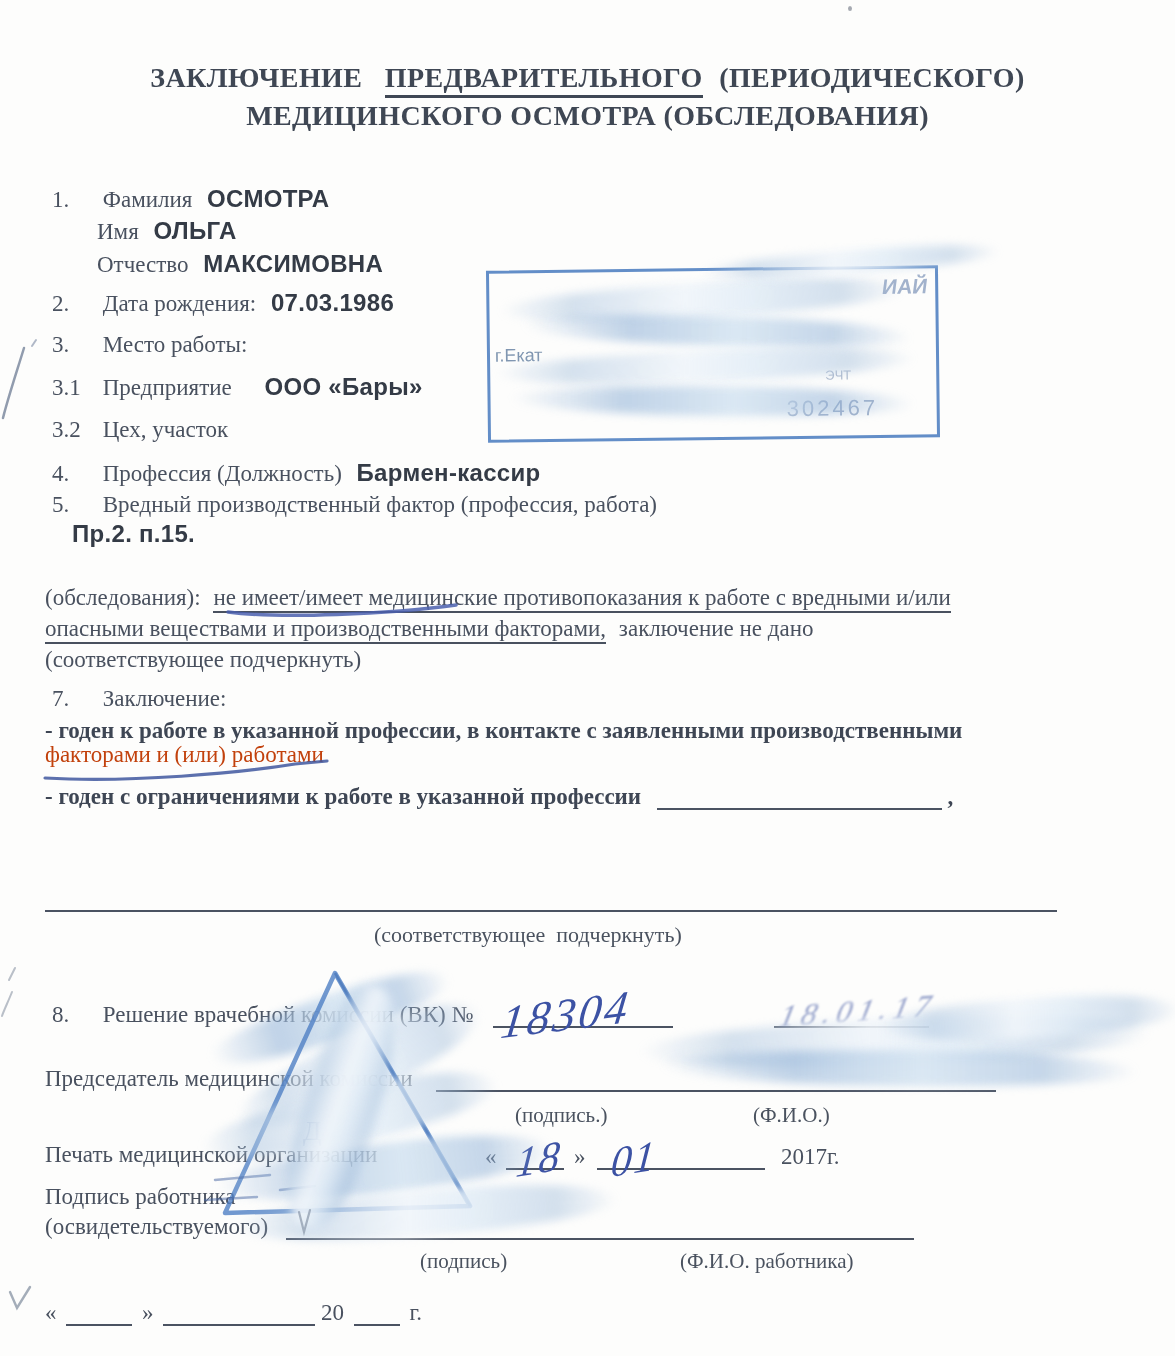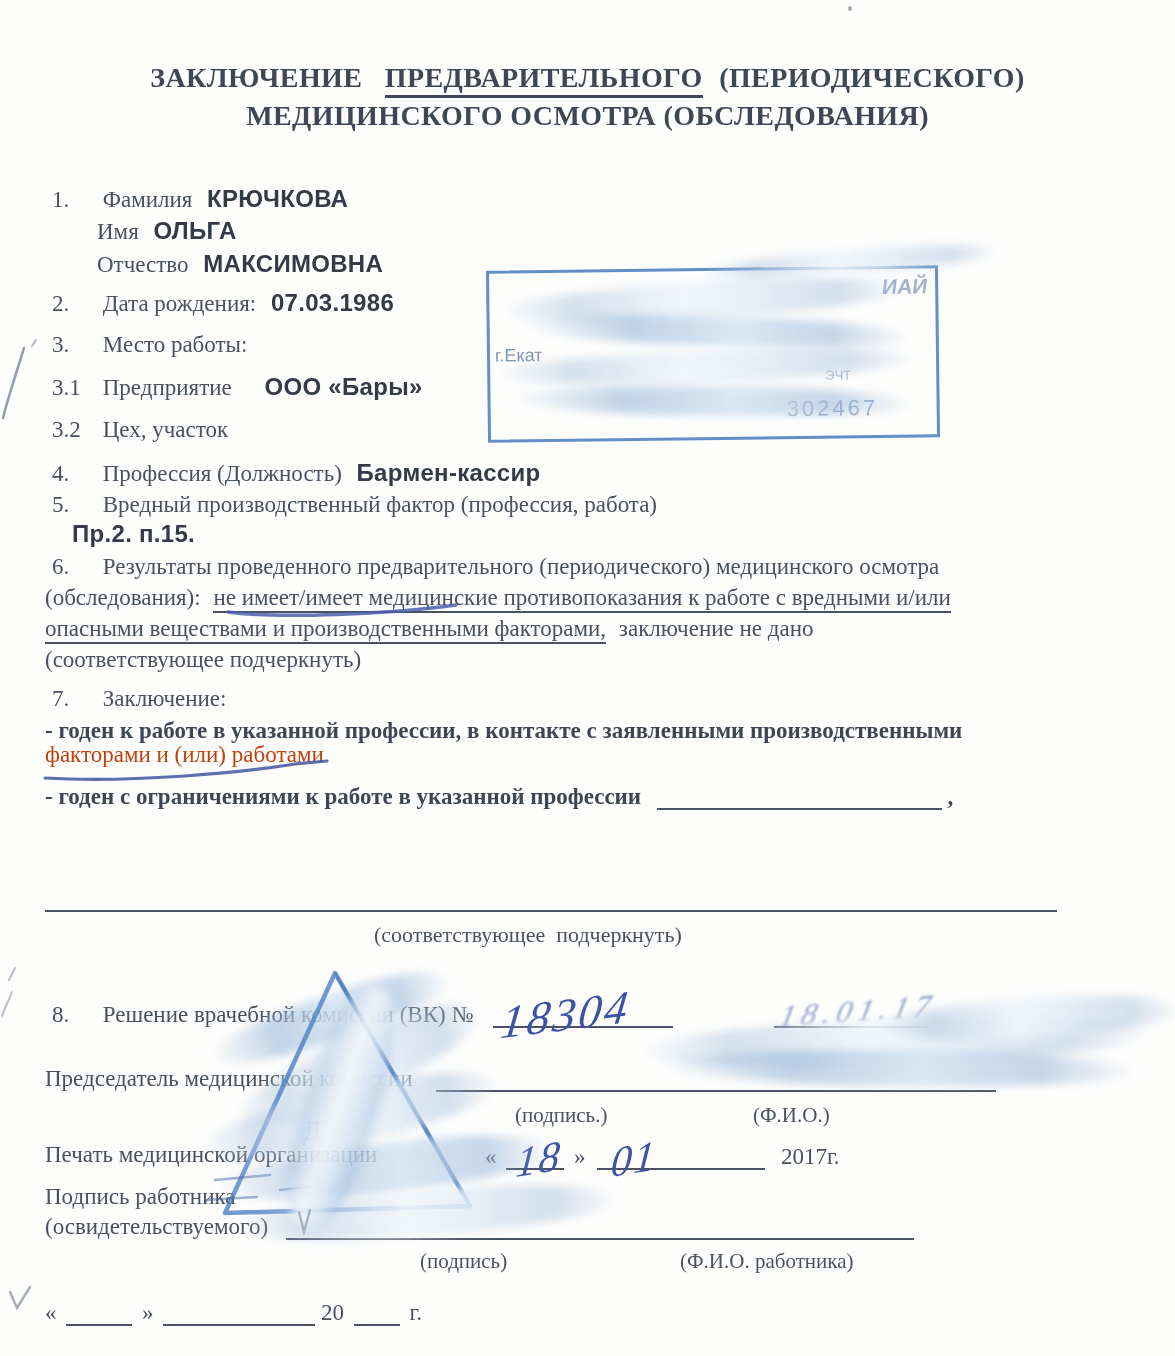--- a/index.html
+++ b/index.html
@@ -41,21 +41,21 @@
   <div class="title" style="top:62px;">
     <span>ЗАКЛЮЧЕНИЕ</span>
     <span class="ul3" style="margin-left:15px;">ПРЕДВАРИТЕЛЬНОГО</span>
     <span style="margin-left:9px;">(ПЕРИОДИЧЕСКОГО)</span>
   </div>
   <div class="title" style="top:100px;">МЕДИЦИНСКОГО ОСМОТРА (ОБСЛЕДОВАНИЯ)</div>
 
   <div class="line" style="left:52px; top:184px;">
     <span class="num">1.</span>
     <span>Фамилия</span>
-    <span class="bv" style="margin-left:9px;">КРЮЧКОВА</span>
+    <span class="bv" style="margin-left:9px;">ОСМОТРА</span>
   </div>
   <div class="line" style="left:97px; top:216px;">
     <span>Имя</span>
     <span class="bv" style="margin-left:9px;">ОЛЬГА</span>
   </div>
   <div class="line" style="left:97px; top:249px;">
     <span>Отчество</span>
     <span class="bv" style="margin-left:9px;">МАКСИМОВНА</span>
   </div>
 
@@ -96,24 +96,20 @@
     <span class="num">4.</span>
     <span>Профессия (Должность)</span>
     <span class="bv" style="margin-left:9px;">Бармен-кассир</span>
   </div>
   <div class="line" style="left:52px; top:490px;">
     <span class="num">5.</span>
     <span>Вредный производственный фактор (профессия, работа)</span>
   </div>
   <div class="line bv" style="left:45px; top:519px;">Пр.2. п.15.</div>
 
-  <div class="line" style="left:52px; top:552px;">
-    <span class="num">6.</span>
-    <span>Результаты проведенного предварительного (периодического) медицинского осмотра</span>
-  </div>
   <div class="line" style="left:45px; top:583px;">
     <span>(обследования):</span>
     <span class="ul2" style="margin-left:7px;">не имеет/имеет медицинские противопоказания к работе с вредными и/или</span>
   </div>
   <div class="line" style="left:45px; top:614px;">
     <span class="ul2">опасными веществами и производственными факторами,</span>
     <span style="margin-left:7px;">заключение не дано</span>
   </div>
   <div class="line" style="left:45px; top:645px;">(соответствующее подчеркнуть)</div>
 

